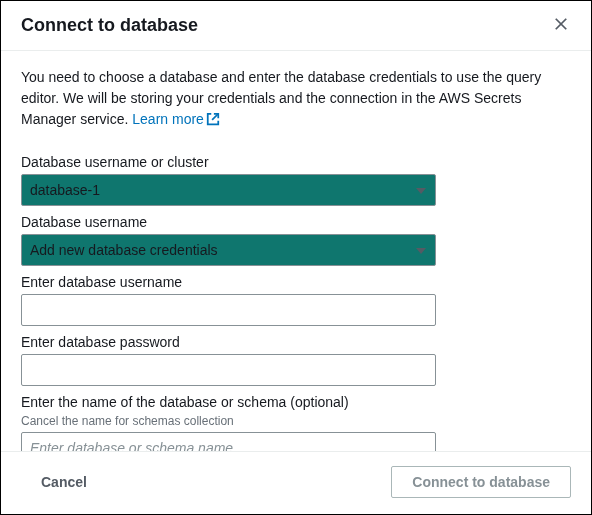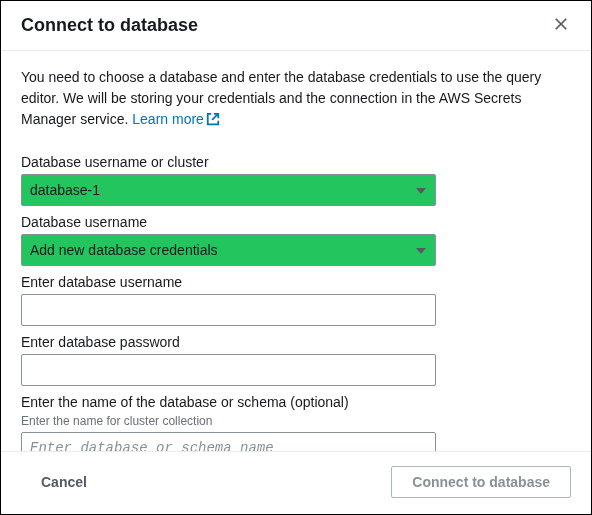--- a/index.html
+++ b/index.html
@@ -95,21 +95,21 @@
     .select-wrap {
       position: relative;
       width: 415px;
       margin-bottom: 8px;
     }
     .select {
       width: 100%;
       height: 32px;
       border: 1px solid #879196;
       border-radius: 2px;
-      background: #22c55e;
+      background: #0f766e;
       padding: 4px 32px 4px 8px;
       font-size: 14px;
       color: #16191f;
       appearance: none;
       -webkit-appearance: none;
       cursor: pointer;
       font-family: inherit;
     }
     .select-caret {
       position: absolute;
@@ -125,21 +125,21 @@
     }
     .text-input {
       width: 415px;
       height: 32px;
       border: 1px solid #879196;
       border-radius: 2px;
       background: #fff;
       padding: 4px 8px;
       font-size: 14px;
       color: #16191f;
-      font-family: Liberation Mono, monospace;
+      font-family: Liberation Sans, sans-serif;
       margin-bottom: 8px;
     }
     .text-input::placeholder {
       color: #879196;
       font-style: italic;
     }
     .modal-footer {
       padding: 14px 20px 16px 20px;
       border-top: 1px solid #eaeded;
       display: flex;
@@ -232,21 +232,21 @@
       <input type="text" class="text-input" value="" style="">
     </div>
 
     <div class="form-row">
       <label class="field-label">Enter database password</label>
       <input type="password" class="text-input" value="" style="">
     </div>
 
     <div class="form-row">
       <label class="field-label">Enter the name of the database or schema (optional)</label>
-      <span class="field-sublabel">Enter the name for cluster collection</span>
+      <span class="field-sublabel">Cancel the name for schemas collection</span>
       <input type="text" class="text-input" placeholder="Enter database or schema name" style="">
     </div>
 
   </div>
 
   <div class="modal-footer">
     <button class="btn btn-cancel">Cancel</button>
     <button class="btn btn-primary" disabled="">Connect to database</button>
   </div>
 

